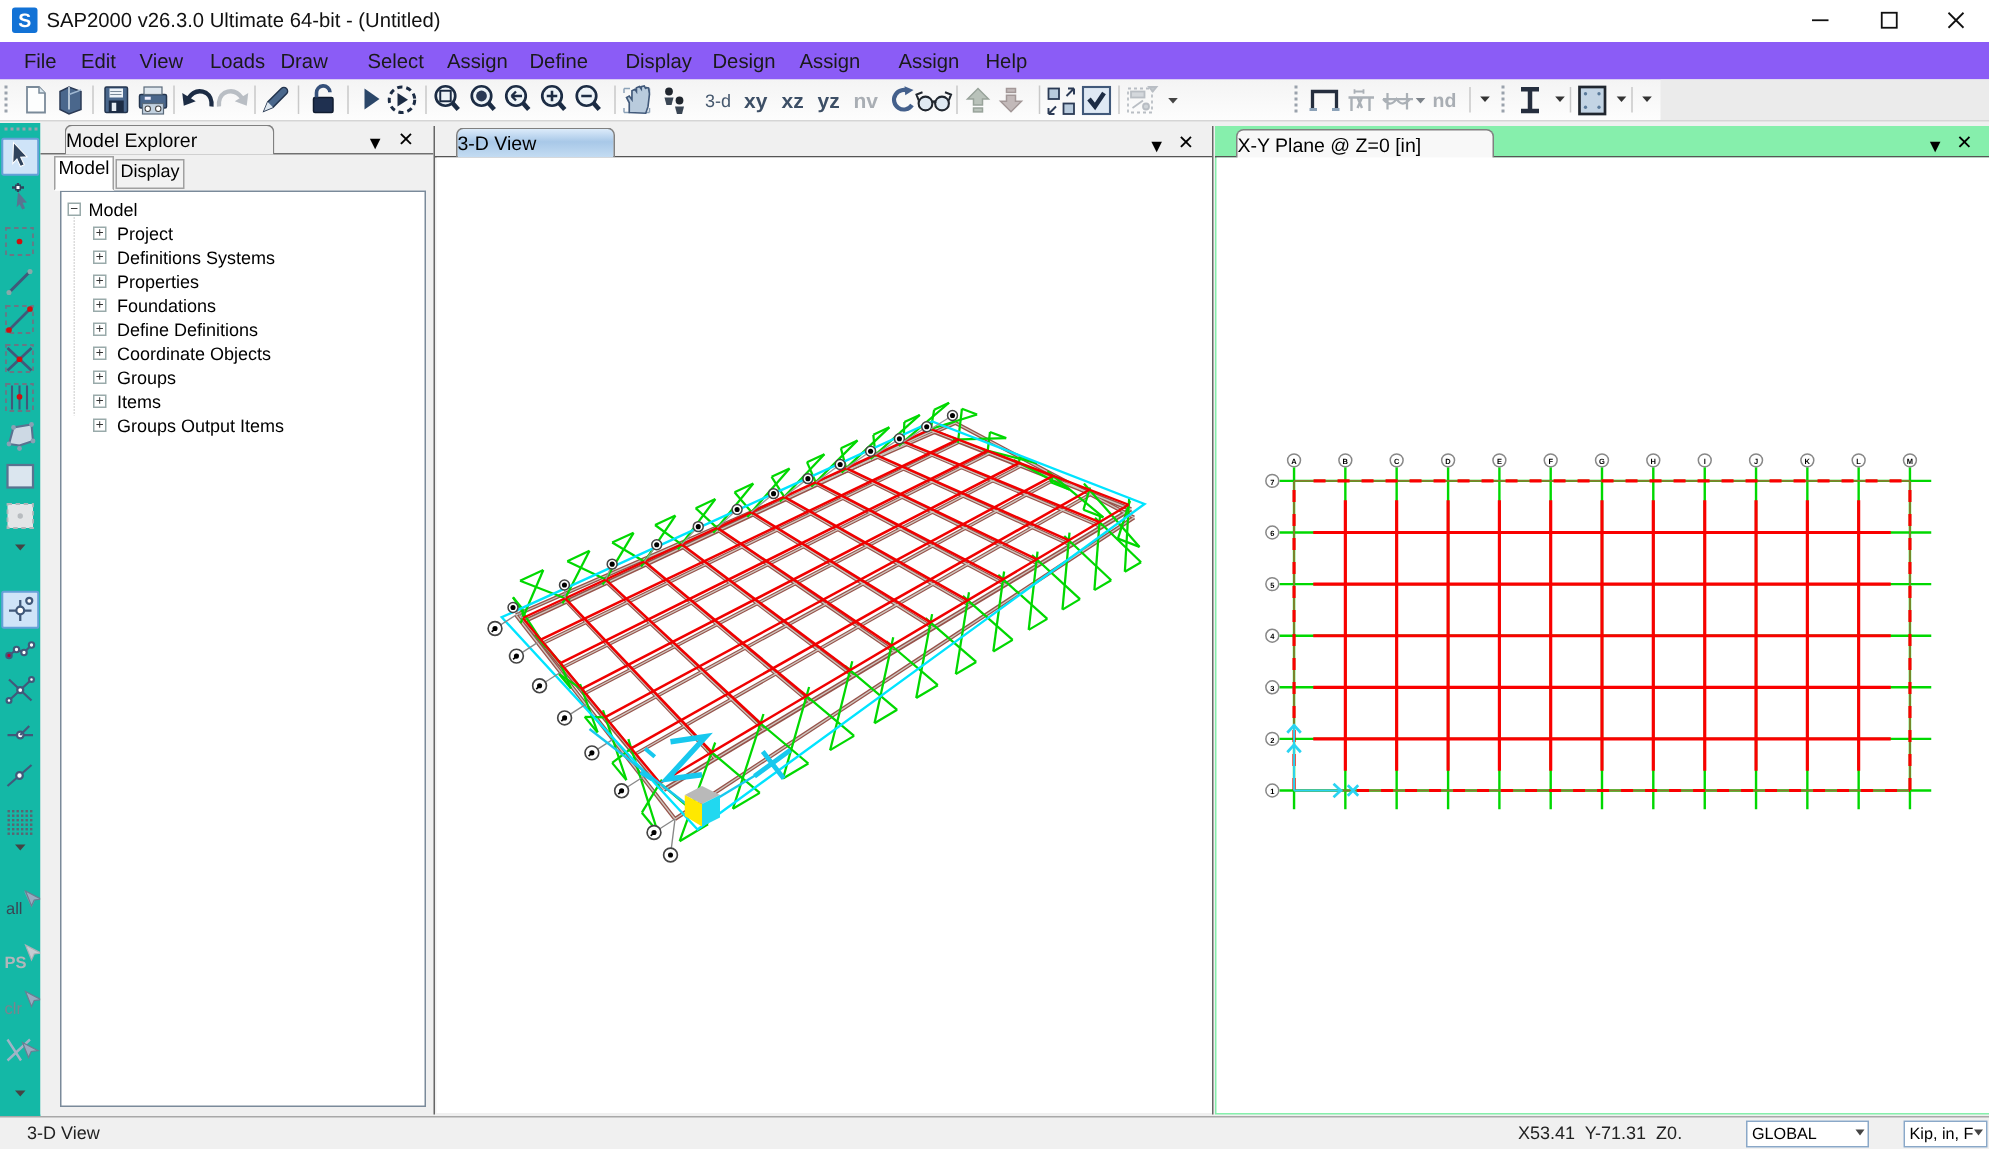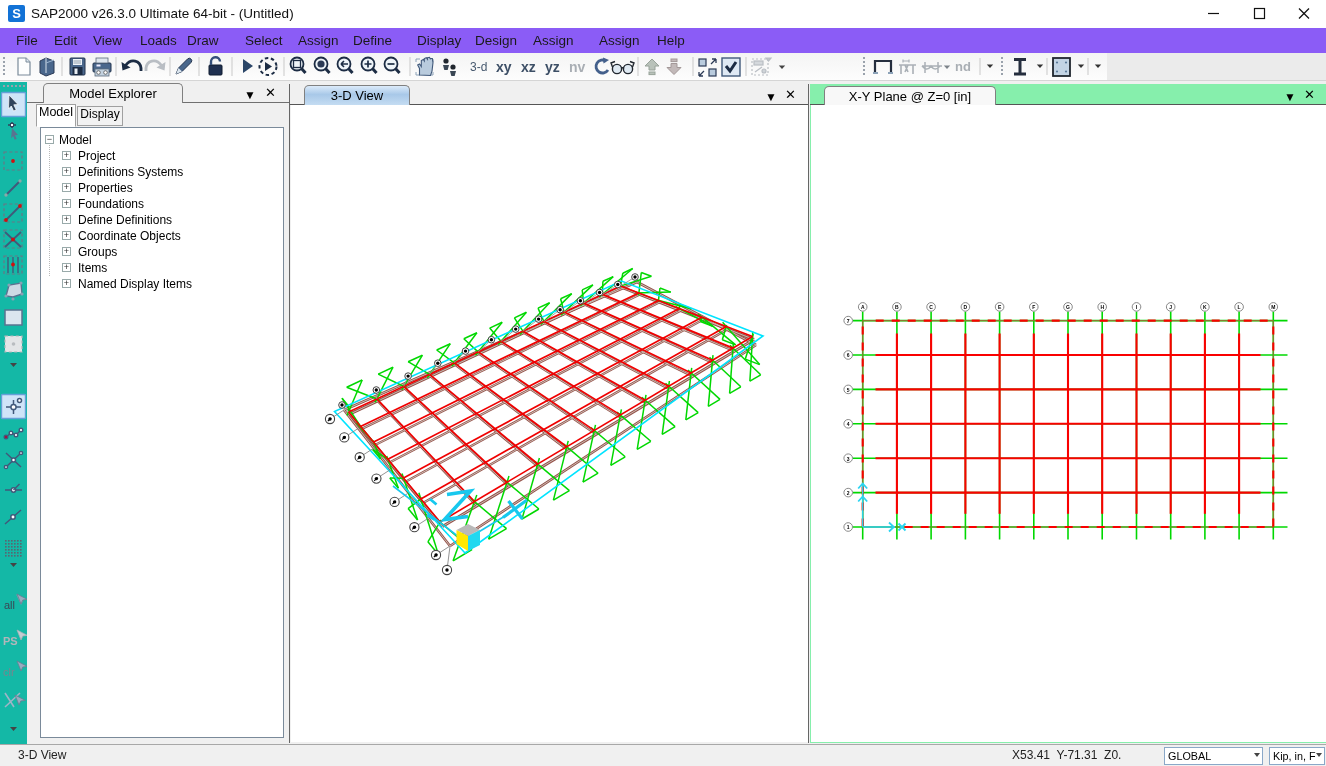--- a/index.html
+++ b/index.html
@@ -5,21 +5,21 @@
 #titlebar{position:absolute;left:0;top:0;width:1326px;height:28px;background:#ffffff}
 #logo{position:absolute;left:8px;top:5px;width:17px;height:17px;background:#1272d6;border-radius:2px;color:#fff;font-weight:bold;font-size:13px;text-align:center;line-height:17px}
 #ttext{position:absolute;left:31px;top:6px;font-size:13.5px;color:#111}
 #menubar{position:absolute;left:0;top:28px;width:1326px;height:25px;background:#8b5cf6}
 .mi{position:absolute;top:5px;font-size:13.5px;color:#1a1a1a}
 #toolbar{position:absolute;left:0;top:53px;width:1326px;height:28px;background:linear-gradient(#f4f4f4,#fdfdfd);border-bottom:1px solid #d5d5d5}
 #tbend{position:absolute;left:1107px;top:53px;width:219px;height:27px;background:#ebebeb}
 #lefttb{position:absolute;left:0;top:82px;width:27px;height:662px;background:#14b8a6}
 #explorer{position:absolute;left:27px;top:82px;width:262px;height:661px;background:#f0f0f0}
 .ptitle{position:absolute;left:0;top:0;width:100%;height:21px;border-bottom:1px solid #707070}
-.ttab{position:absolute;height:20px;border:1px solid #808080;border-bottom:none;border-radius:5px 5px 0 0;font-size:13px;text-align:center;color:#000}
+.ttab{position:absolute;height:20px;border:1px solid #808080;border-bottom:none;border-radius:5px 5px 0 0;font-size:13px;color:#000}
 #metab{left:16px;top:1px;width:140px;background:#f0f0f0;line-height:19px}
 .pbtns{position:absolute;top:3px;font-size:12px;color:#000}
 .stab{position:absolute;top:0;height:22px;font-size:12.5px;text-align:center;border:1px solid #a0a0a0;color:#000}
 #tree{position:absolute;left:13px;top:45px;width:244px;height:611px;background:#fff;border:1px solid #7a8a9a}
 #treelines{position:absolute;left:8px;top:9px;width:1px;height:140px;background-image:linear-gradient(#b9b9b9 1px,transparent 1px);background-size:1px 2px}
 .trow{position:absolute;height:16px;font-size:12px;color:#000}
 .pm{position:absolute;top:3px;width:9px;height:9px;border:1px solid #9aa;background:#fff;font-size:9px;line-height:7px;text-align:center;color:#333}
 .tlabel{position:absolute;top:1px;white-space:nowrap}
 #v3d{position:absolute;left:289px;top:84px;width:520px;height:659px;background:#f0f0f0;border-left:1px solid #666;border-right:1px solid #666}
 #vxy{position:absolute;left:810px;top:84px;width:516px;height:659px;background:#86efac}
@@ -377,21 +377,21 @@
       <div class="trow" style="top:116px;left:0">
         <span class="pm" style="left:21px">+</span>
         <span class="tlabel" style="left:37px">Groups</span>
       </div>
       <div class="trow" style="top:132px;left:0">
         <span class="pm" style="left:21px">+</span>
         <span class="tlabel" style="left:37px">Items</span>
       </div>
       <div class="trow" style="top:148px;left:0">
         <span class="pm" style="left:21px">+</span>
-        <span class="tlabel" style="left:37px">Named Display Items</span>
+        <span class="tlabel" style="left:37px">Groups Output Items</span>
       </div>
     </div>
 </div>
 <div id="v3d">
   <div class="ptitle" style="border-bottom:1px solid #555">
       <div class="ttab" id="d3tab">3-D View</div>
   <span class="pbtns" style="right:31px;top:6px">▼</span>
       <span class="pbtns" style="right:12px;font-size:13px">✕</span>
     </div>
   <div class="canvas3" style="left:1px;top:21px;width:517px;height:637px">
@@ -751,14 +751,14 @@
 <path d="M858.2,501.5 L862.7,496.5 L867.2,501.5" fill="none" stroke="#2ad4f2" stroke-width="1.8"></path>
 <line x1="862.7" y1="527.0" x2="895" y2="527.0" stroke="#2ad4f2" stroke-width="1.3"></line>
 <path d="M889,522.5 L893.8,527 L889,531.5" fill="none" stroke="#2ad4f2" stroke-width="1.8"></path>
 <path d="M898.5,523.5 L905.5,530.5 M898.5,530.5 L905.5,523.5" fill="none" stroke="#2ad4f2" stroke-width="1.8"></path>
       </svg>
   </div>
 </div>
 <div id="statusbar">
   <span style="position:absolute;left:18px;top:3px">3-D View</span>
   <span style="position:absolute;left:1012px;top:3px">X53.41&nbsp; Y-71.31&nbsp; Z0.</span>
-  <div class="combo" style="left:1164px;width:99px">GLOBAL<span class="cdd"></span></div>
+  <div class="combo" style="left:1164px;width:82px">GLOBAL<span class="cdd"></span></div>
   <div class="combo" style="left:1269px;width:56px">Kip, in, F<span class="cdd"></span></div>
 </div>
 </body></html>

